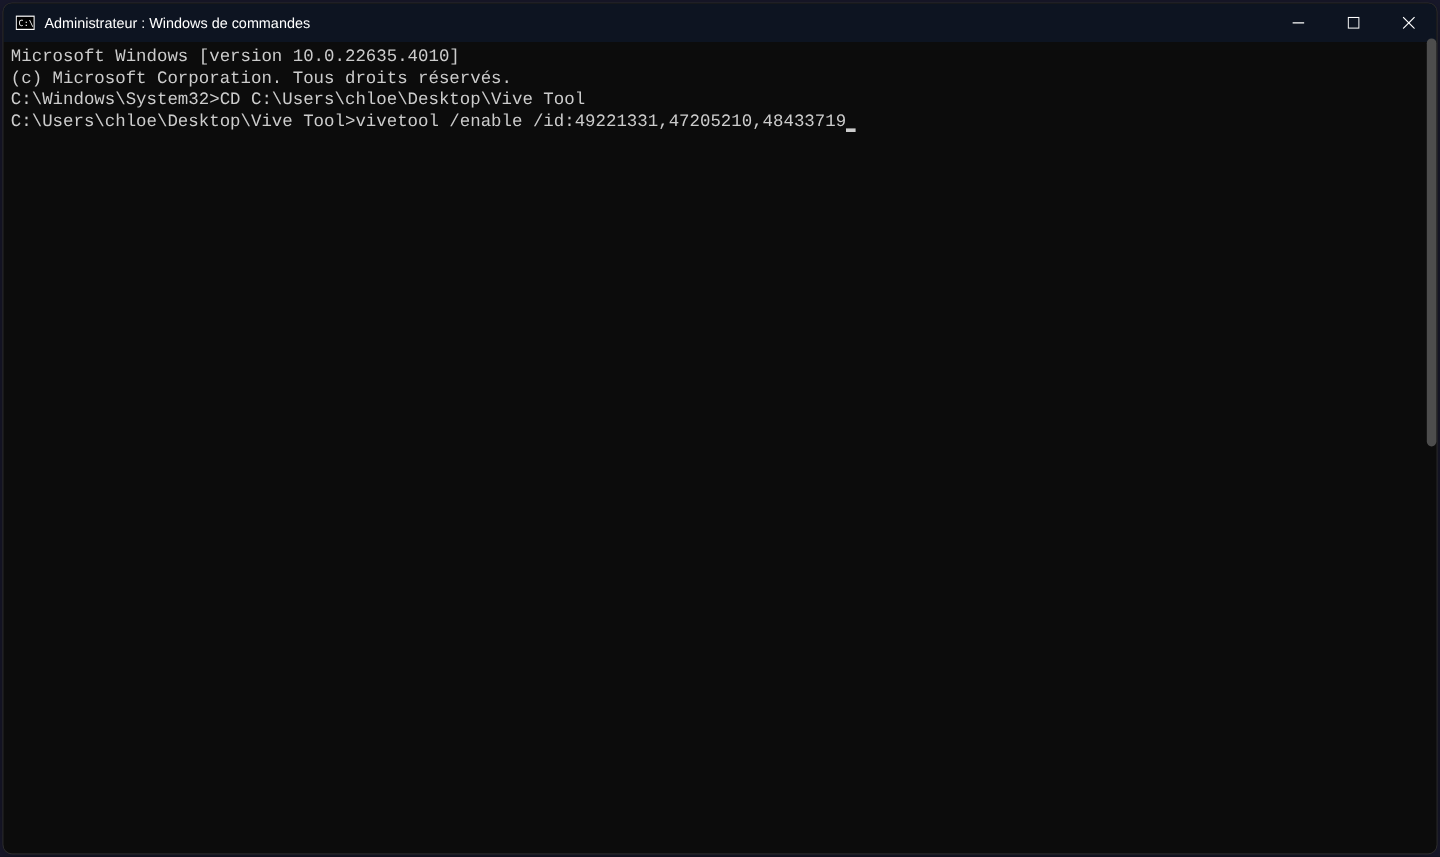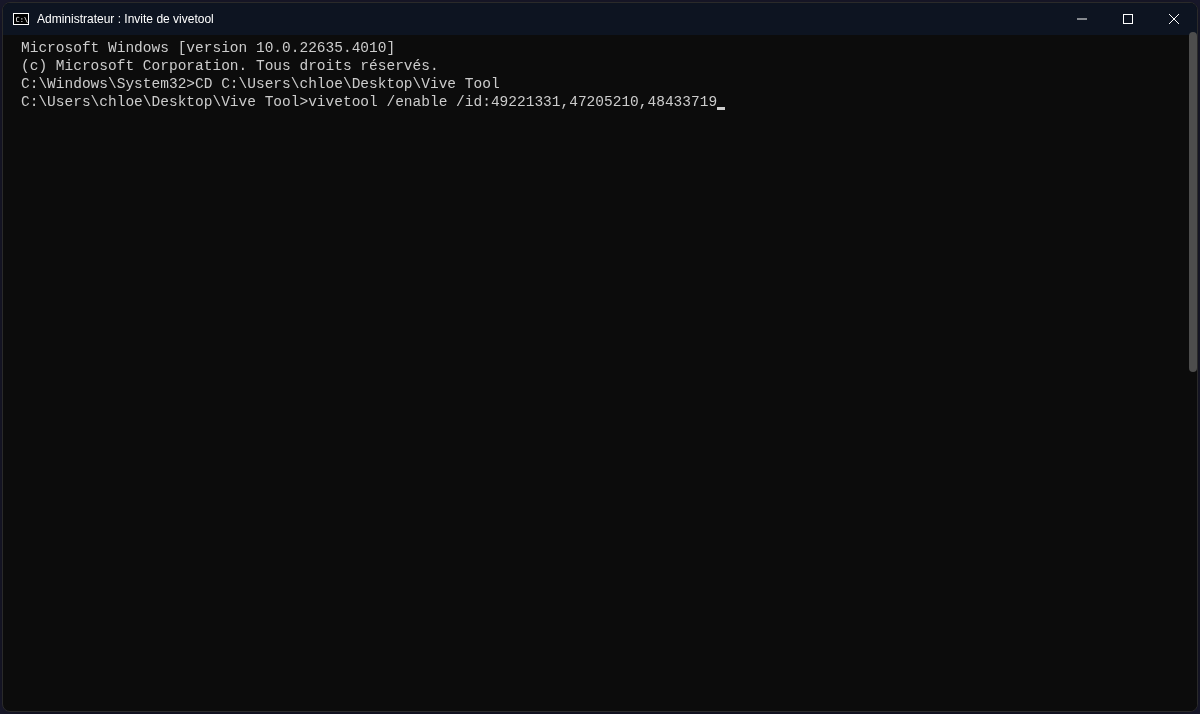--- a/index.html
+++ b/index.html
@@ -81,21 +81,20 @@
       flex: 1;
       background: #0c0c0c;
       color: #cccccc;
       font-family: Consolas, "Courier New", monospace;
       font-size: 14.5px;
       line-height: 18px;
       padding: 4px 6px;
       overflow-y: auto;
       position: relative;
       white-space: pre;
-      margin-left: 12px;
     }
     .line {
       white-space: pre;
     }
     .cursor {
       display: inline-block;
       width: 8px;
       height: 3px;
       background: #cccccc;
       vertical-align: bottom;
@@ -128,21 +127,21 @@
 
 <div class="window">
   <div class="titlebar">
     <div class="titlebar-left">
       <span class="app-icon">
         <svg viewBox="0 0 16 16" fill="none">
           <rect x="0.5" y="2.5" width="15" height="11" stroke="#ffffff" stroke-width="1" fill="#000000"></rect>
           <text x="2.5" y="10.5" font-family="monospace" font-size="7" fill="#ffffff">C:\</text>
         </svg>
       </span>
-      <span class="title-text">Administrateur : Invite de vivetool</span>
+      <span class="title-text">Administrateur : Windows de commandes</span>
     </div>
     <div class="titlebar-right">
       <div class="win-control">
         <svg viewBox="0 0 10 10">
           <line x1="0" y1="5" x2="10" y2="5" stroke="#ffffff" stroke-width="1"></line>
         </svg>
       </div>
       <div class="win-control">
         <svg viewBox="0 0 10 10">
           <rect x="0.5" y="0.5" width="9" height="9" stroke="#ffffff" stroke-width="1" fill="none"></rect>

